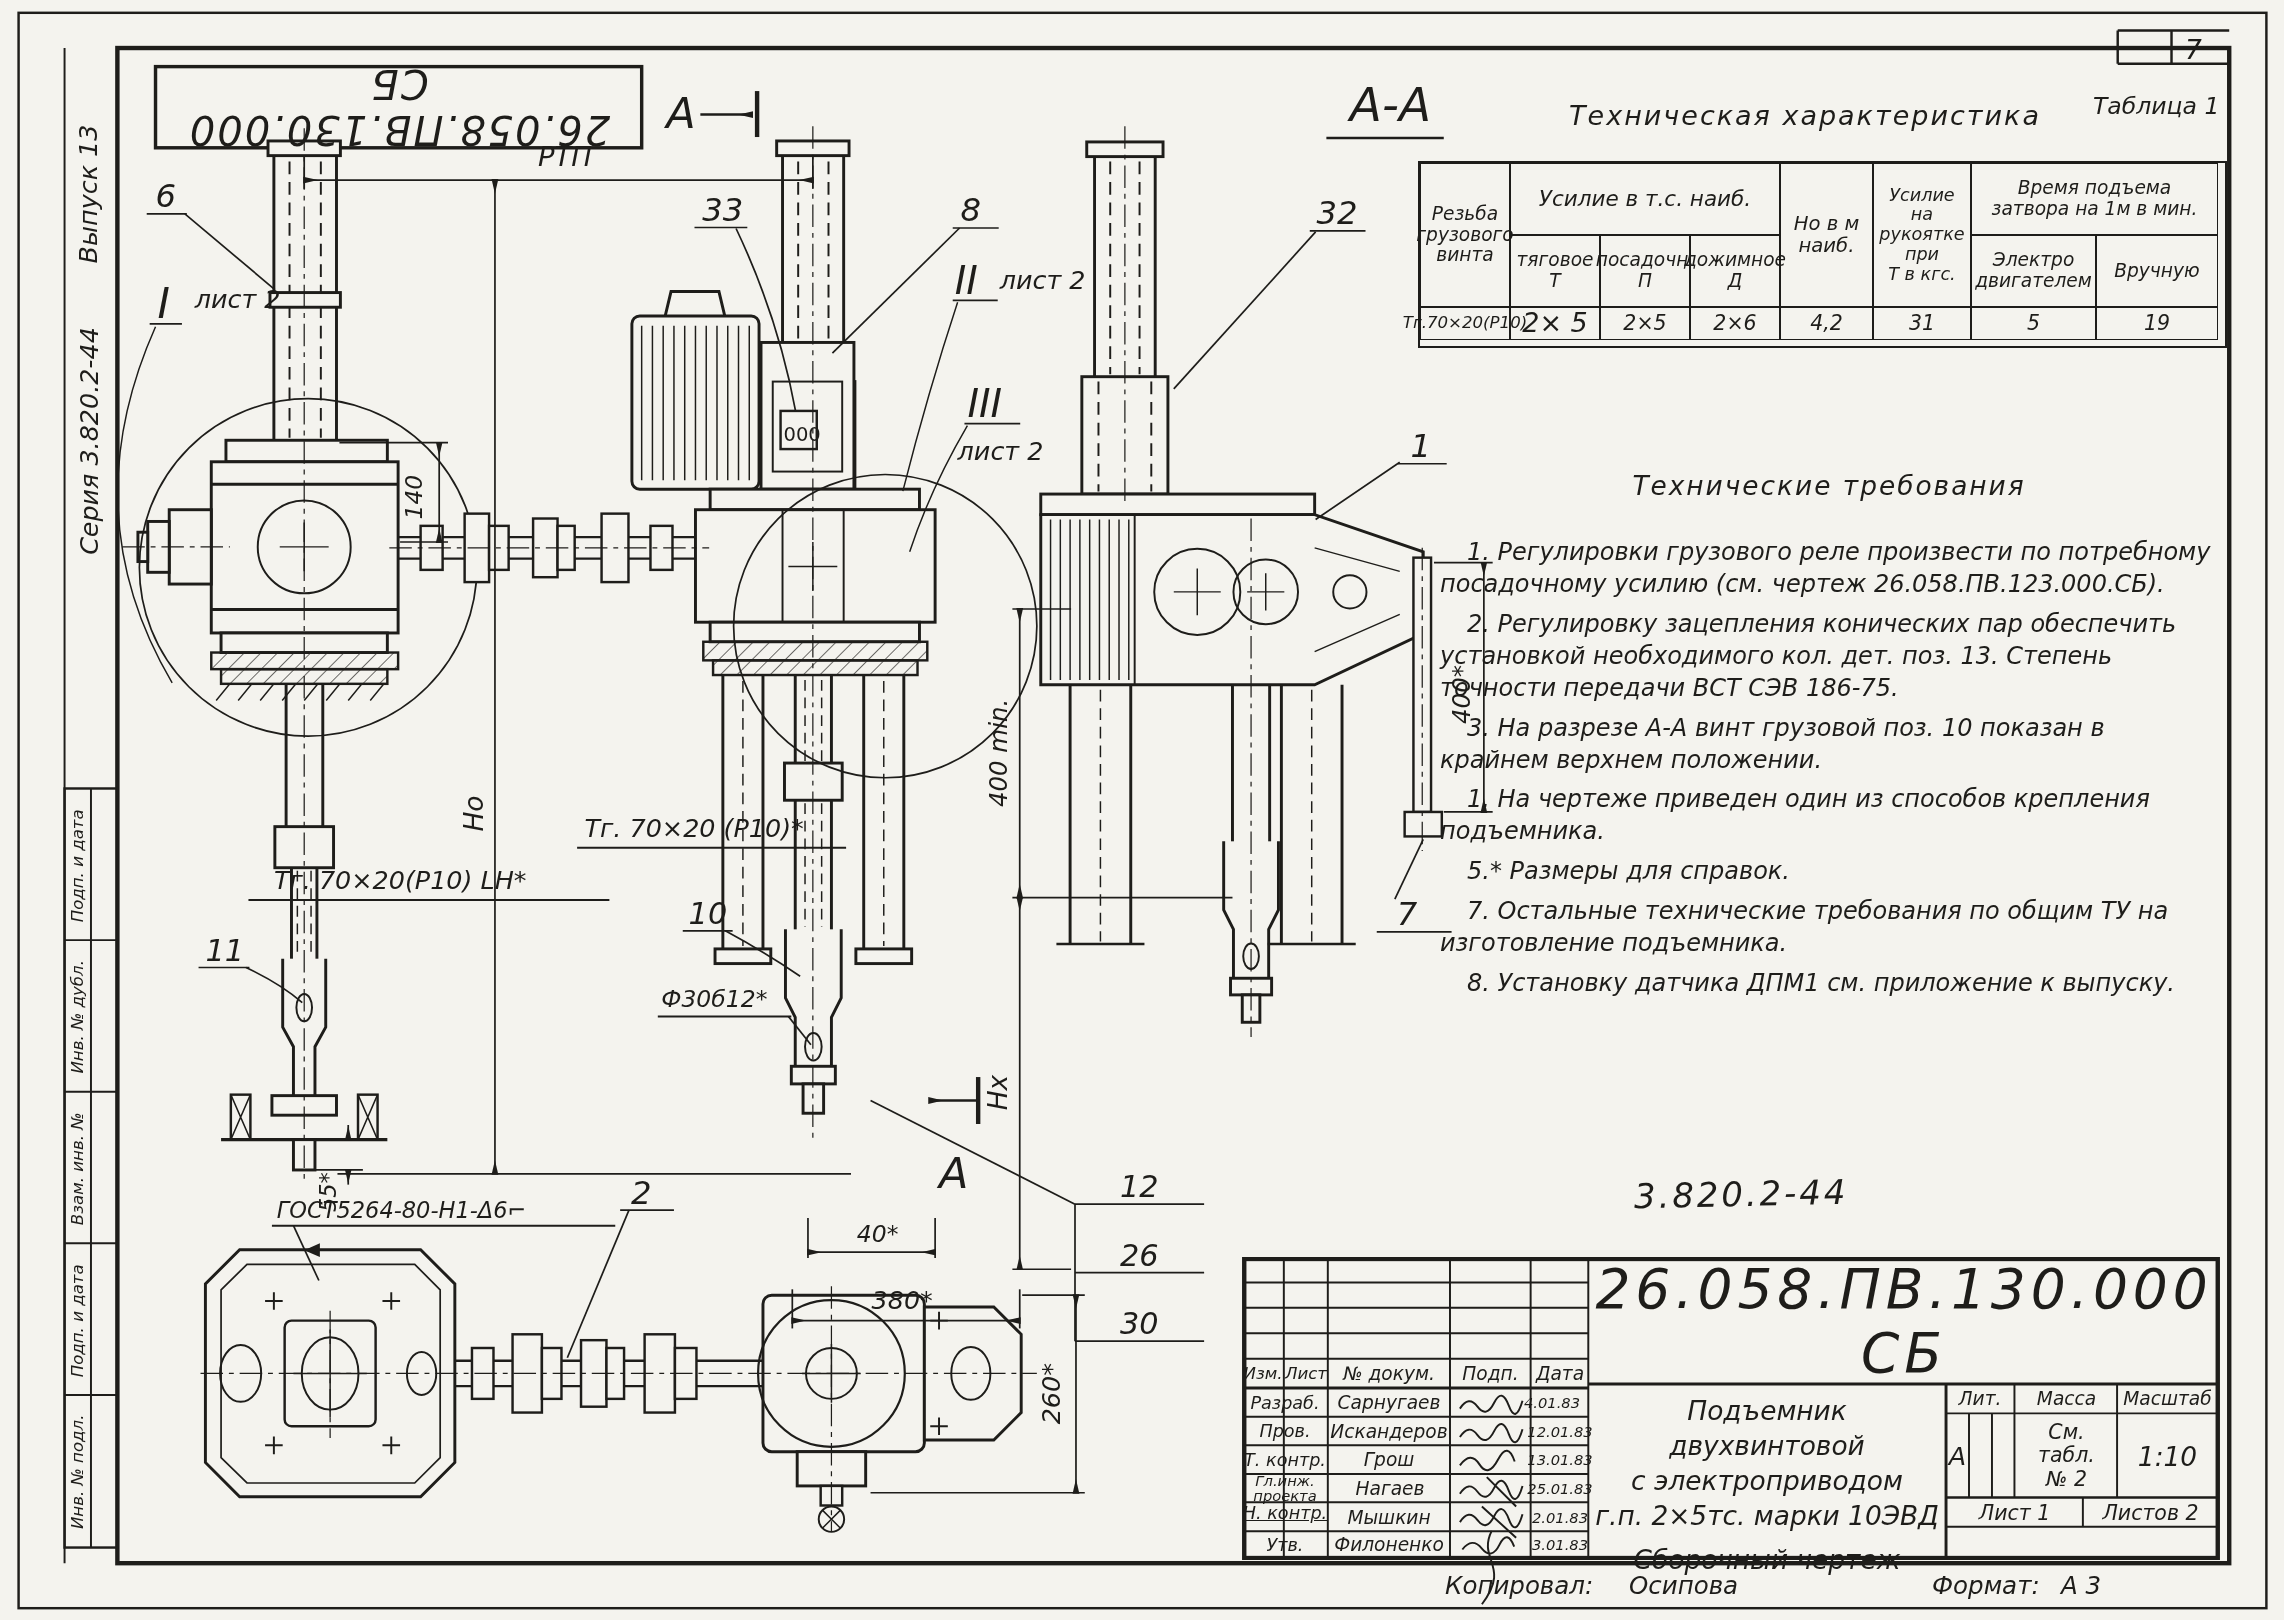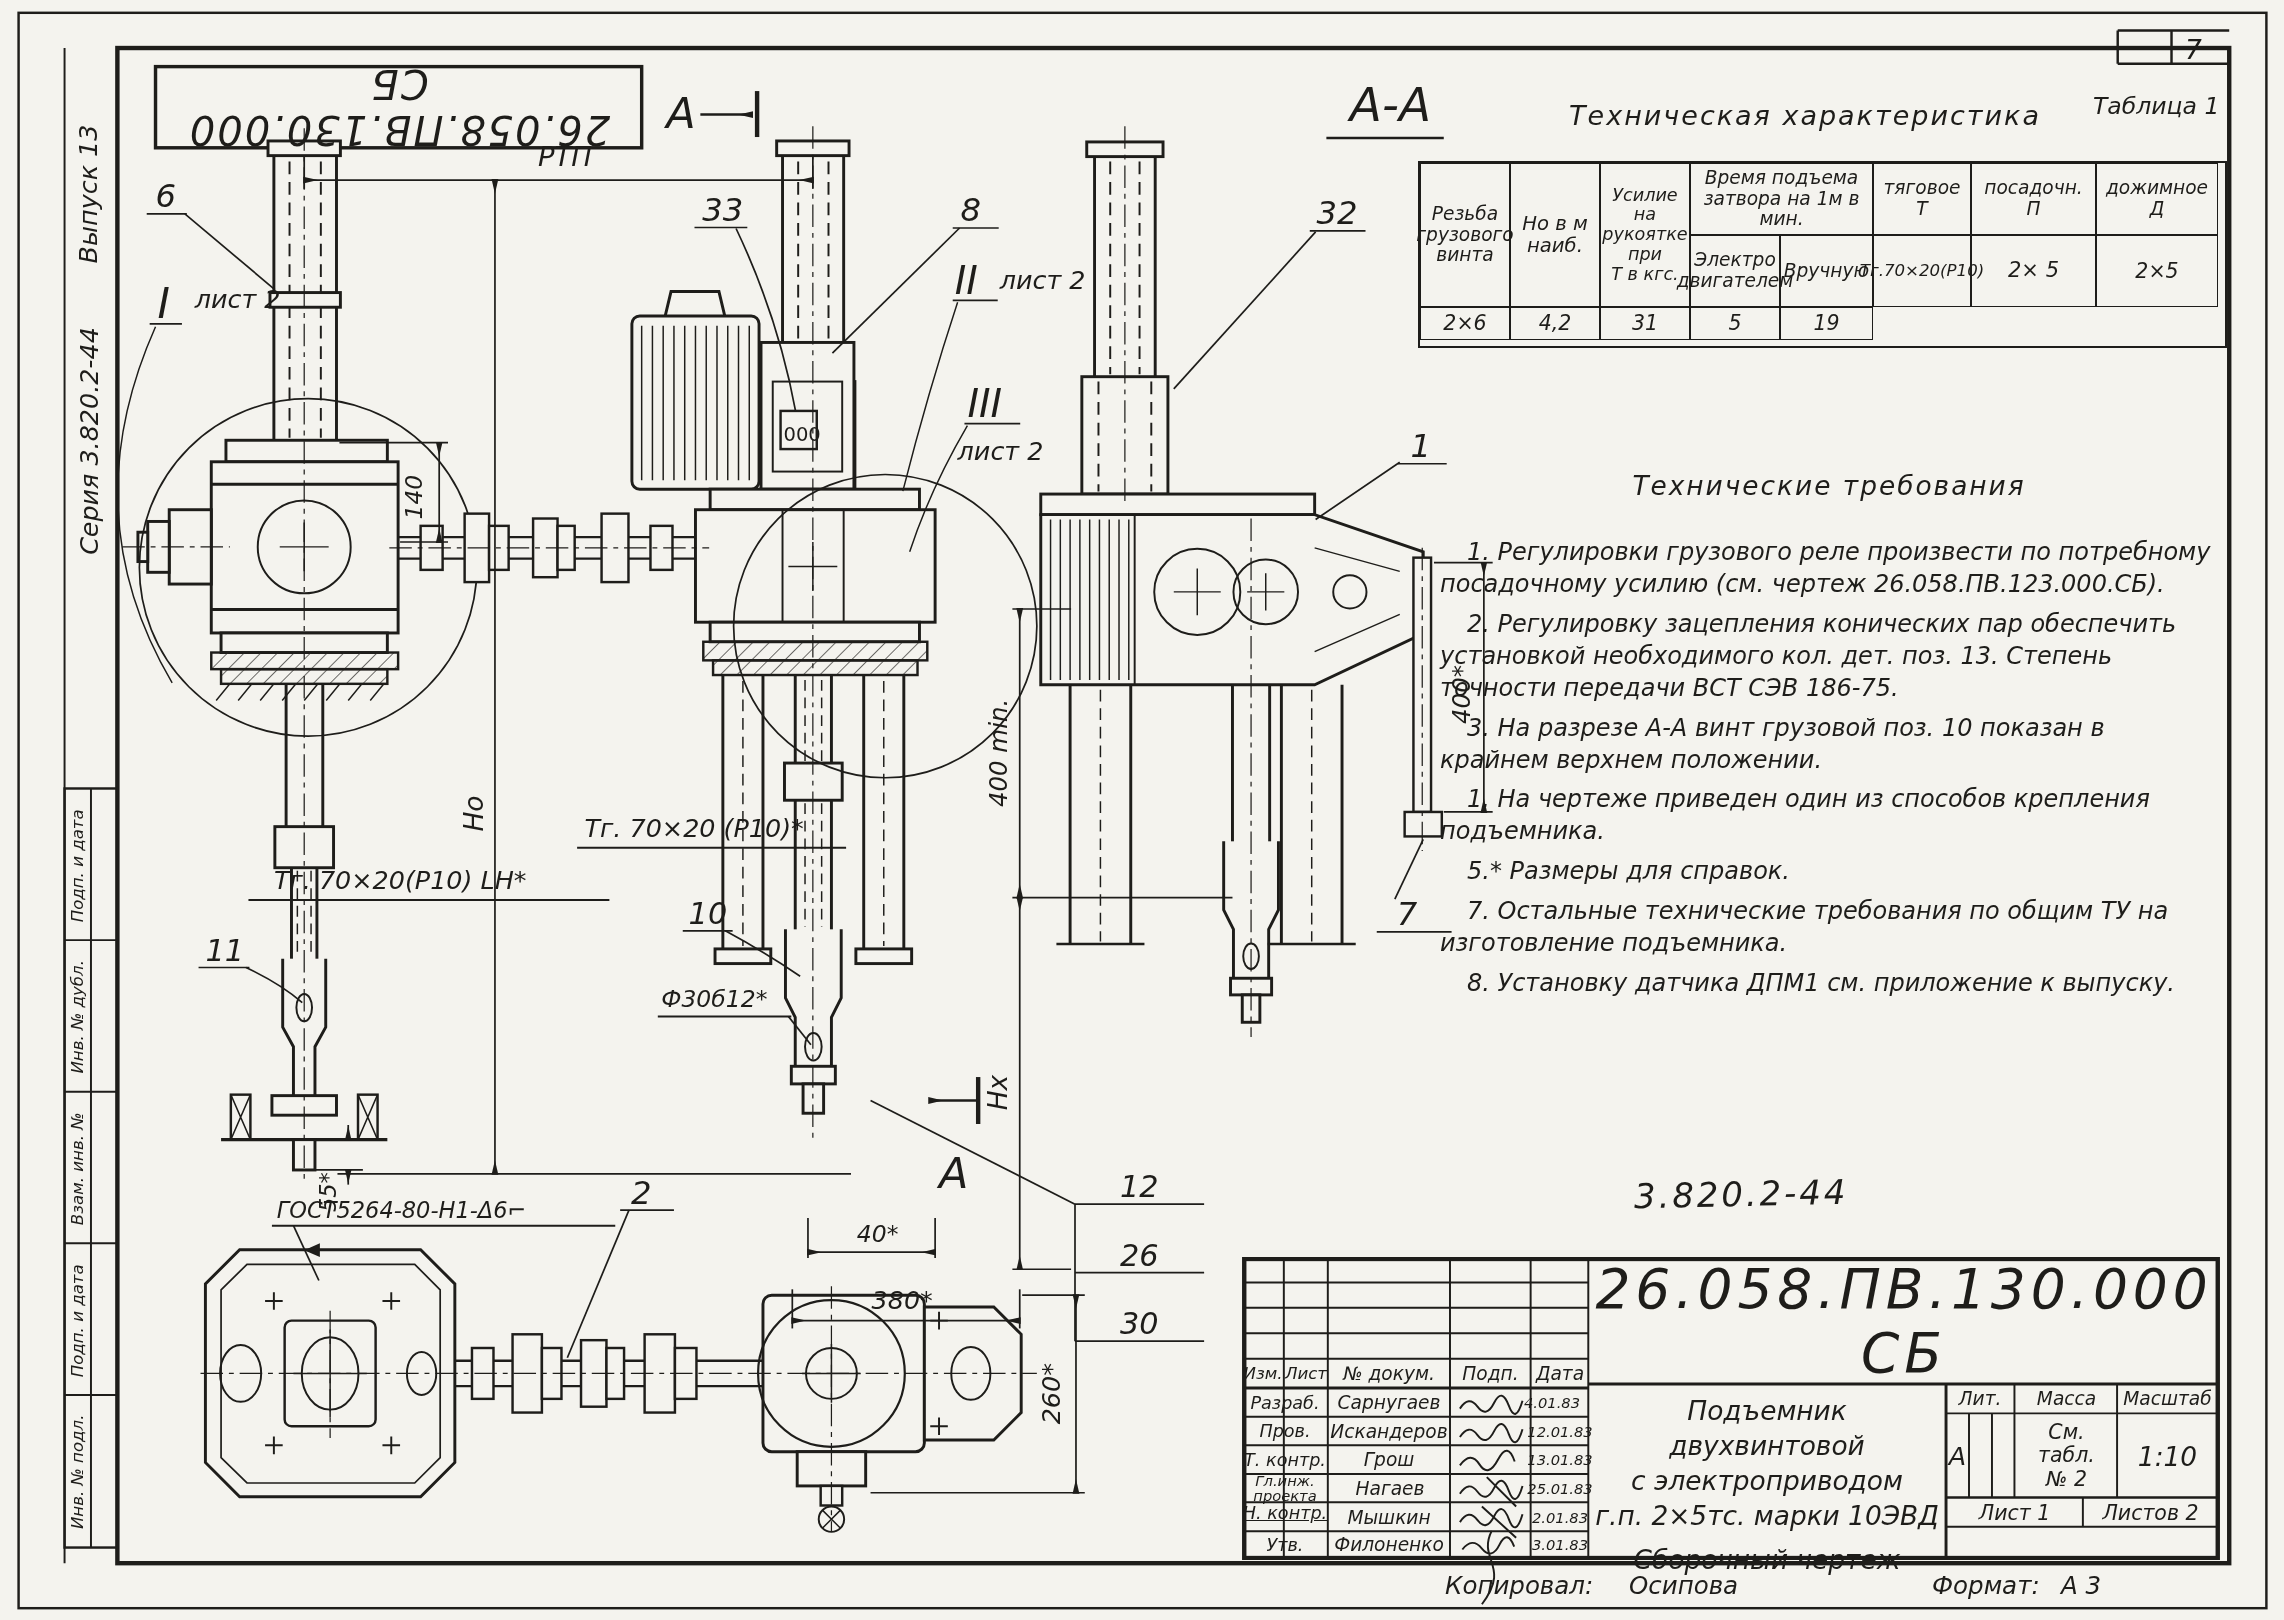--- a/index.html
+++ b/index.html
@@ -391,40 +391,41 @@
 <div class="txt itl ctr" style="left:4.4px;top:1312px;width:147px;height:17.6px;font-size:16.6px;transform:rotate(-90deg);">Подп. и дата</div>
 <div class="txt itl ctr" style="left:4.4px;top:1463px;width:147px;height:17.6px;font-size:16.6px;transform:rotate(-90deg);">Инв. № подл.</div>
 
 <div class="txt itl" style="left:1482px;top:100px;width:646px;text-align:center;font-size:27px;letter-spacing:2px;">Техническая  характеристика</div>
 <div class="txt itl" style="left:2093px;top:92px;font-size:23.5px;">Таблица 1</div>
 
 <div id="techtable" class="abs">
   <div class="cell rs2 pre" style="font-size:18.6px;">Резьба
 грузового
 винта</div>
+  <div class="cell cs3" style="font-size:21.5px;">Усилие  в  т.с.  наиб.</div>
   <div class="cell rs2 pre" style="font-size:19.6px;">Но в м
 наиб.</div>
   <div class="cell rs2 pre" style="font-size:17.6px;">Усилие
 на
 рукоятке
 при
 Т в кгс.</div>
   <div class="cell cs2 pre" style="font-size:18.6px;">Время  подъема
 затвора на 1м в мин.</div>
   <div class="cell pre" style="font-size:18.6px;">тяговое
 Т</div>
   <div class="cell pre" style="font-size:18.6px;">посадочн.
 П</div>
   <div class="cell pre" style="font-size:18.6px;">дожимное
 Д</div>
   <div class="cell pre" style="font-size:18.6px;">Электро
 двигателем</div>
   <div class="cell pre" style="font-size:18.6px;">Вручную</div>
   <div class="cell" style="font-size:16.6px;">Тг.70×20(Р10)</div>
-  <div class="cell" style="font-size:21px;">2× 5</div>
+  <div class="cell" style="font-size:27px;">2× 5</div>
   <div class="cell" style="font-size:20.5px;">2×5</div>
   <div class="cell" style="font-size:20.5px;">2×6</div>
   <div class="cell" style="font-size:20.5px;">4,2</div>
   <div class="cell" style="font-size:20.5px;">31</div>
   <div class="cell" style="font-size:20.5px;">5</div>
   <div class="cell" style="font-size:20.5px;">19</div>
 </div>
 
 <div id="reqs" class="abs">
   <h3>Технические  требования</h3>

